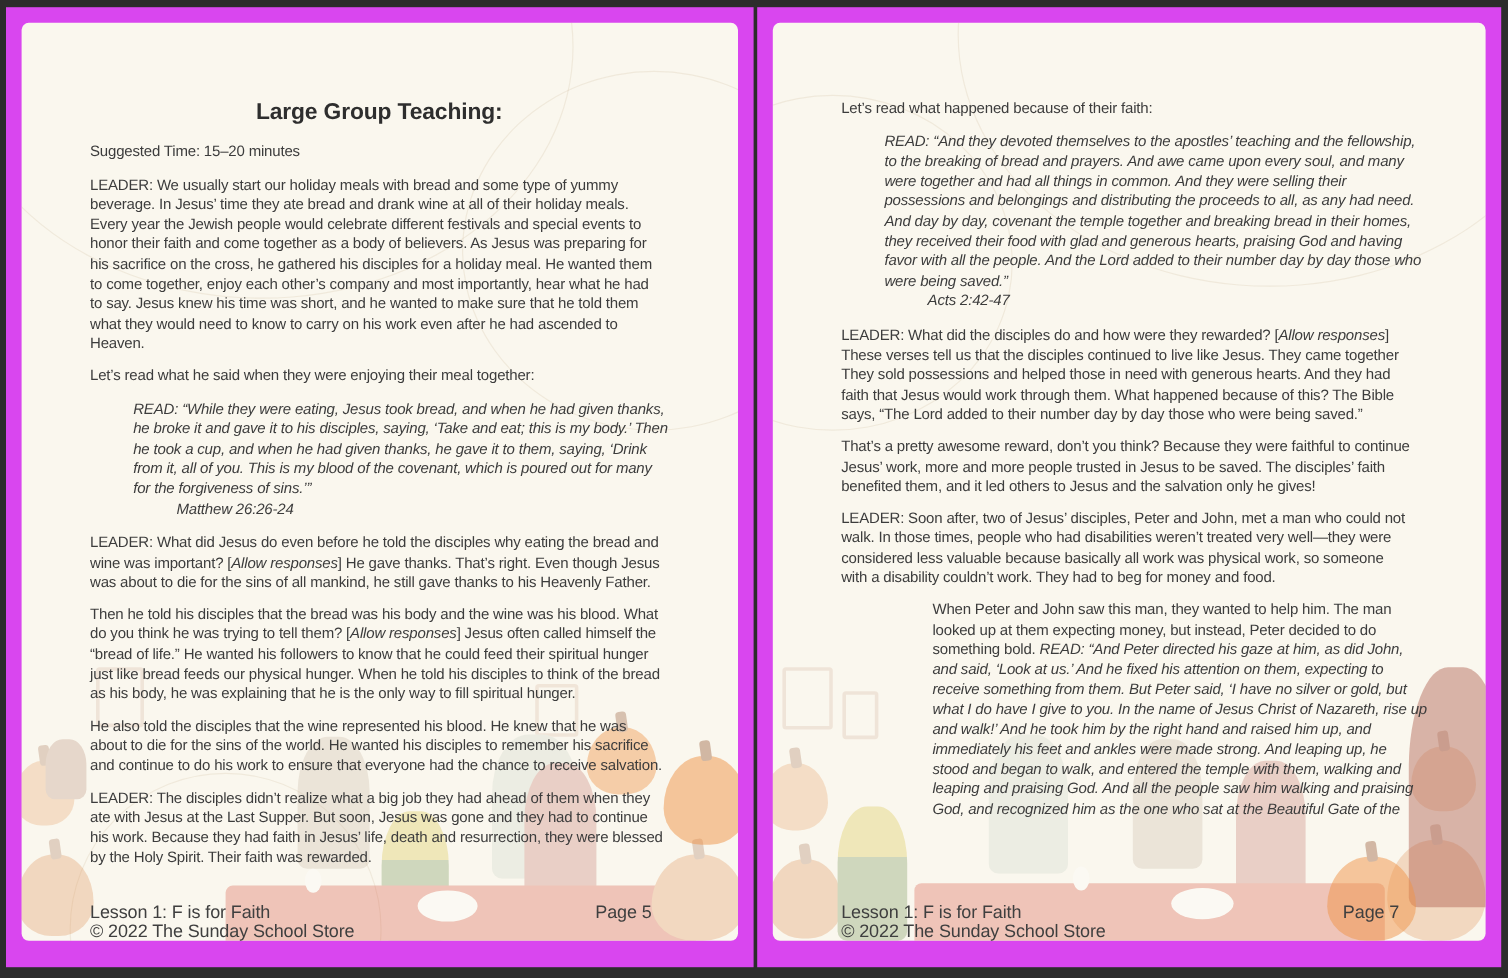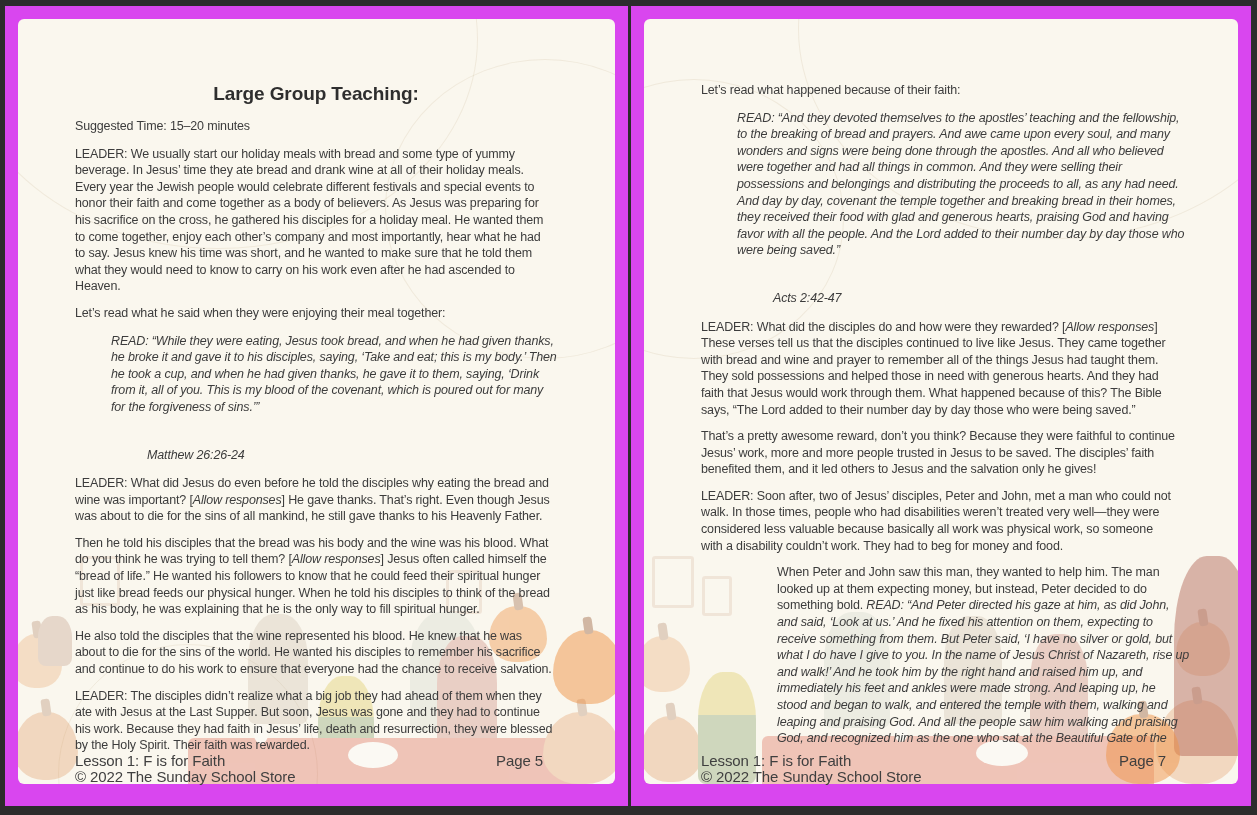--- a/index.html
+++ b/index.html
@@ -41,21 +41,21 @@
   .line { line-height:16.6px; white-space:nowrap; }
   .blk { margin-bottom:10px; }
   .blk-title {
     font-size:19px; font-weight:bold; color:#2e2e2e; text-align:center;
     margin-bottom:12px; letter-spacing:-0.1px;
   }
   .blk-title .line { line-height:24px; }
   .blk.tight { margin-bottom:11px; }
   .blk-lead { margin-bottom:11px; }
   .blk-quote { margin-left:36px; font-style:italic; margin-bottom:0; }
-  .blk-cite  { margin-left:72px; font-style:italic; margin-bottom:12px;margin-top:31px; }
+  .blk-cite  { margin-left:72px; font-style:italic; margin-bottom:12px; }
   .blk-deep  { margin-left:76px; margin-bottom:0; }
   em { font-style:italic; }
 
   .footer {
     position:absolute; left:70px; right:0; top:747px;
     font-size:15px; color:#3f3f3f; letter-spacing:-0.1px;
   }
   .footer .f-line { line-height:15.5px; white-space:nowrap; }
   .f-page { position:absolute; top:0; right:85px; line-height:15.5px; }
 </style>
@@ -174,35 +174,33 @@
     <div class="pk vivid" style="right:58px;bottom:0;width:74px;height:70px;"></div>
   </div>
 
   <div class="text-flow">
       <div class="blk blk-lead">
         <div class="line">Let’s read what happened because of their faith:</div>
       </div>
       <div class="blk blk-quote">
         <div class="line">READ: “And they devoted themselves to the apostles’ teaching and the fellowship,</div>
         <div class="line">to the breaking of bread and prayers. And awe came upon every soul, and many</div>
-        <div class="line">wonders and signs were being done through the apostles. And all who believed</div>
         <div class="line">were together and had all things in common. And they were selling their</div>
         <div class="line">possessions and belongings and distributing the proceeds to all, as any had need.</div>
         <div class="line">And day by day, covenant the temple together and breaking bread in their homes,</div>
         <div class="line">they received their food with glad and generous hearts, praising God and having</div>
         <div class="line">favor with all the people. And the Lord added to their number day by day those who</div>
         <div class="line">were being saved.”</div>
       </div>
       <div class="blk blk-cite">
         <div class="line">Acts 2:42-47</div>
       </div>
       <div class="blk blk-para">
         <div class="line">LEADER: What did the disciples do and how were they rewarded? [<em>Allow responses</em>]</div>
         <div class="line">These verses tell us that the disciples continued to live like Jesus. They came together</div>
-        <div class="line">with bread and wine and prayer to remember all of the things Jesus had taught them.</div>
         <div class="line">They sold possessions and helped those in need with generous hearts. And they had</div>
         <div class="line">faith that Jesus would work through them. What happened because of this? The Bible</div>
         <div class="line">says, “The Lord added to their number day by day those who were being saved.”</div>
       </div>
       <div class="blk blk-para">
         <div class="line">That’s a pretty awesome reward, don’t you think? Because they were faithful to continue</div>
         <div class="line">Jesus’ work, more and more people trusted in Jesus to be saved. The disciples’ faith</div>
         <div class="line">benefited them, and it led others to Jesus and the salvation only he gives!</div>
       </div>
       <div class="blk blk-para">

